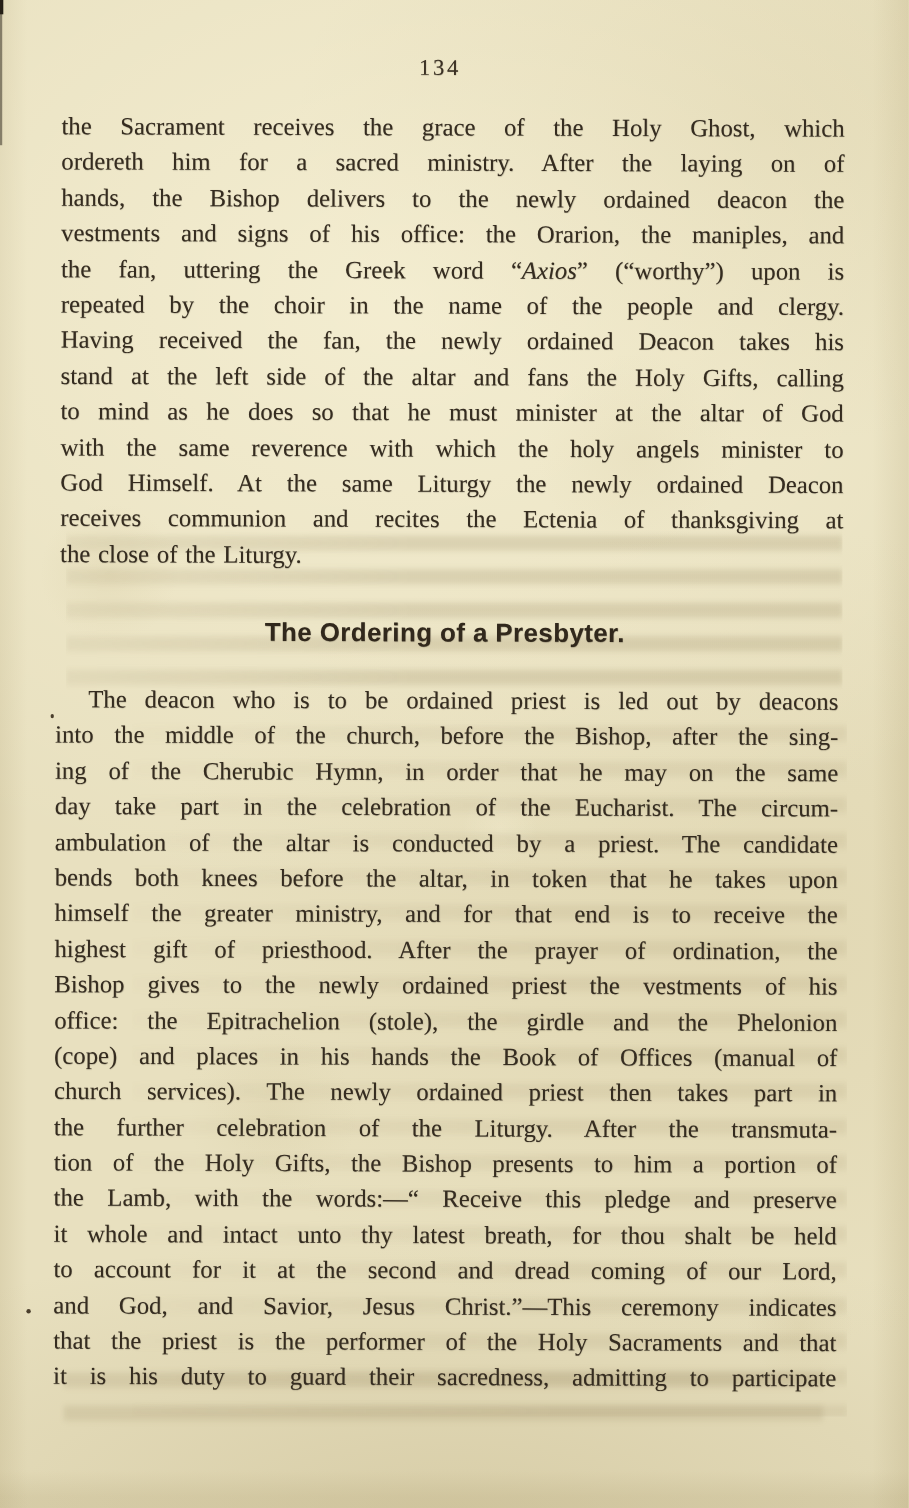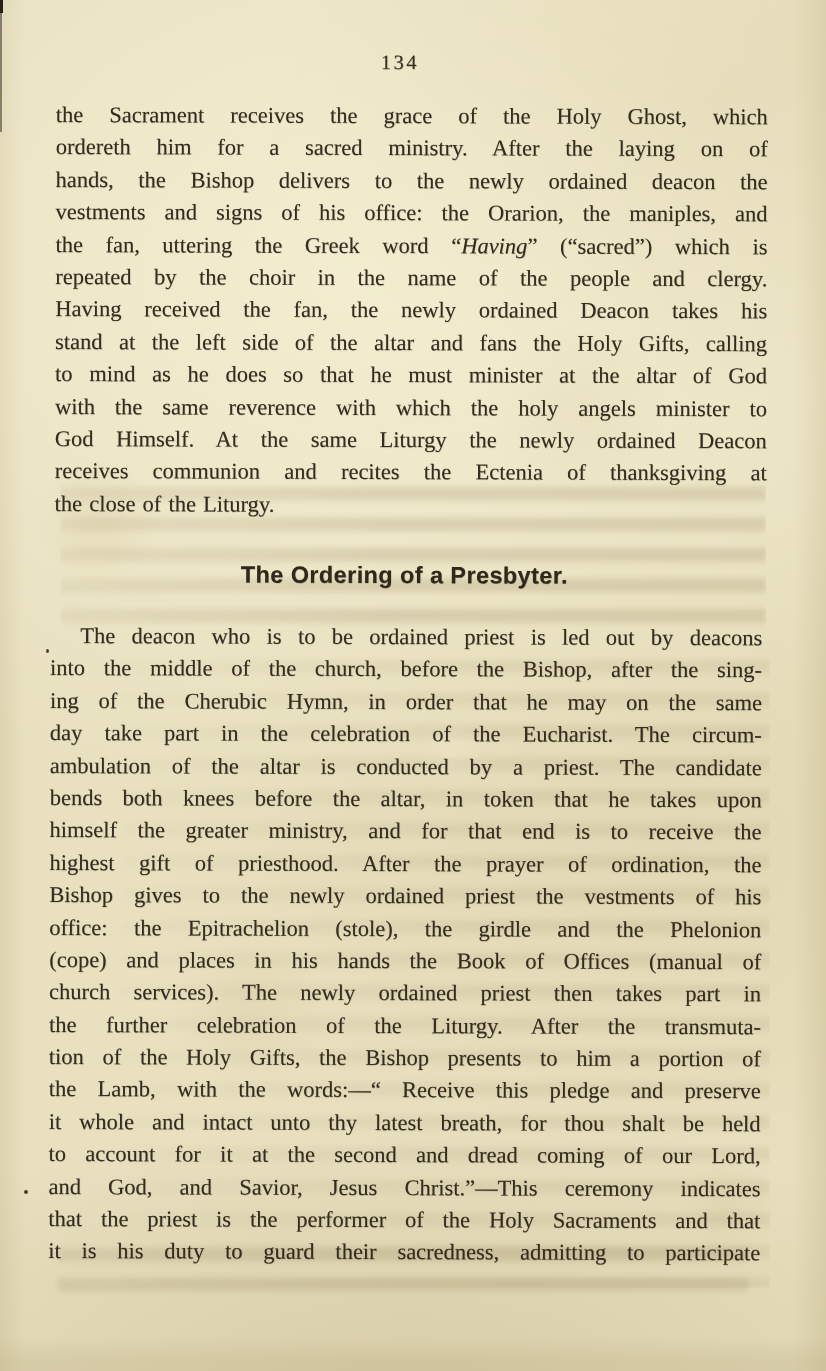--- a/index.html
+++ b/index.html
@@ -121,21 +121,21 @@
 
 <div class="text-block">
 
   <div class="page-number">134</div>
 
   <div class="para para-1">
     <div class="tline">the Sacrament receives the grace of the Holy Ghost, which</div>
     <div class="tline">ordereth him for a sacred ministry.  After the laying on of</div>
     <div class="tline">hands, the Bishop delivers to the newly ordained deacon the</div>
     <div class="tline">vestments and signs of his office: the Orarion, the maniples, and</div>
-    <div class="tline"><span>the fan, uttering the Greek word “</span><span class="ital">Having</span><span>” (“sacred”) which is</span></div>
+    <div class="tline"><span>the fan, uttering the Greek word “</span><span class="ital">Axios</span><span>” (“worthy”) upon is</span></div>
     <div class="tline">repeated by the choir in the name of the people and clergy.</div>
     <div class="tline">Having received the fan, the newly ordained Deacon takes his</div>
     <div class="tline">stand at the left side of the altar and fans the Holy Gifts, calling</div>
     <div class="tline">to mind as he does so that he must minister at the altar of God</div>
     <div class="tline">with the same reverence with which the holy angels minister to</div>
     <div class="tline">God Himself.  At the same Liturgy the newly ordained Deacon</div>
     <div class="tline">receives communion and recites the Ectenia of thanksgiving at</div>
     <div class="tline flush-left">the close of the Liturgy.</div>
   </div>
 

